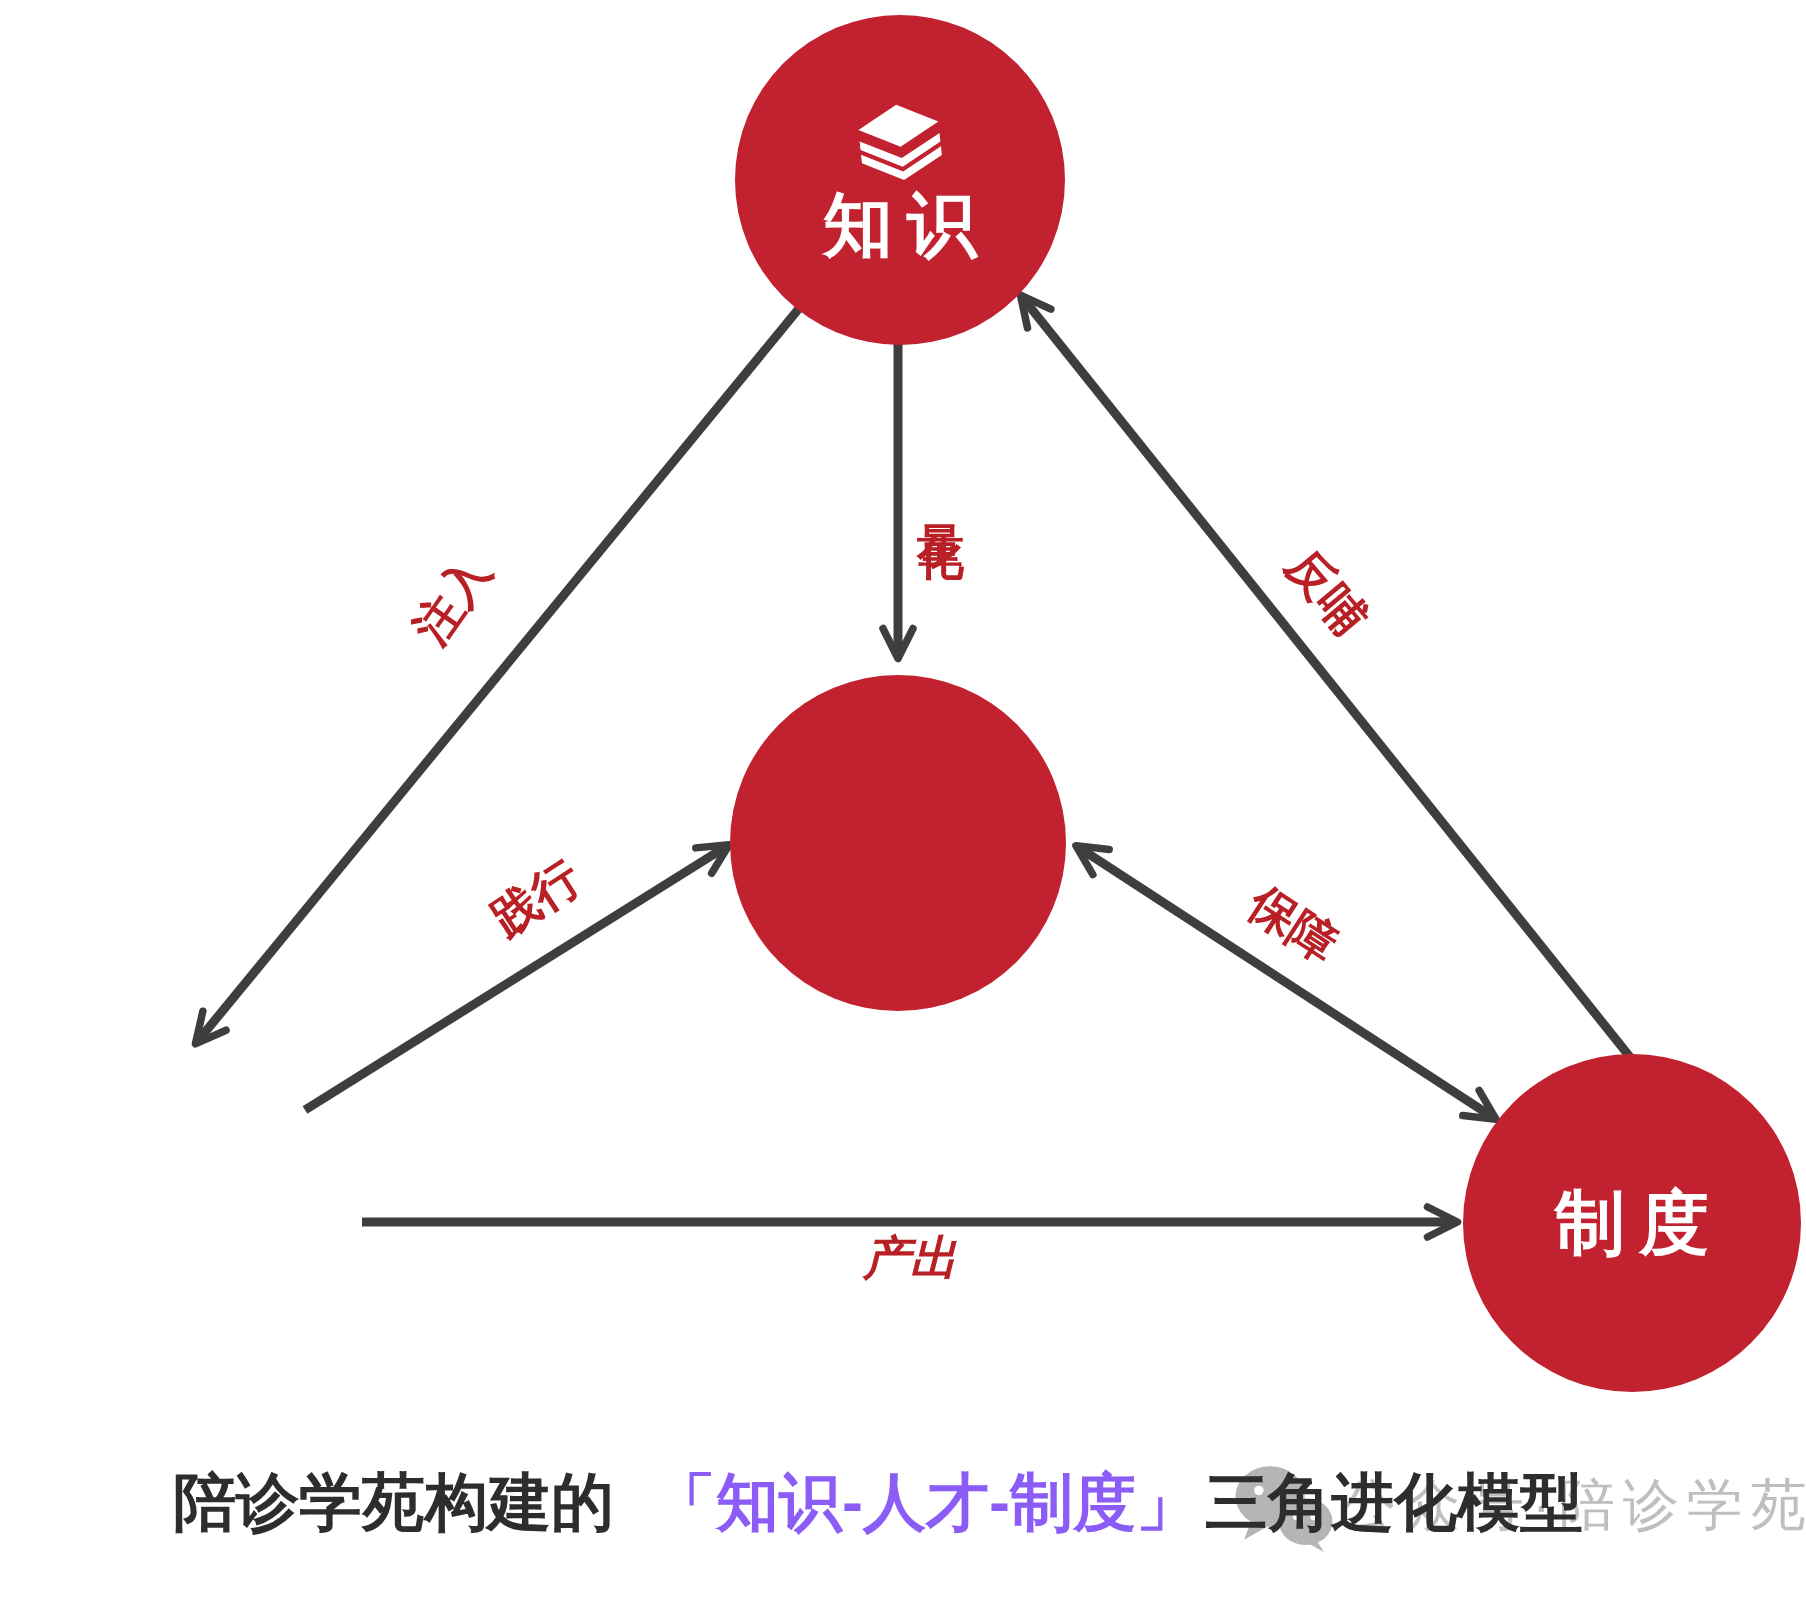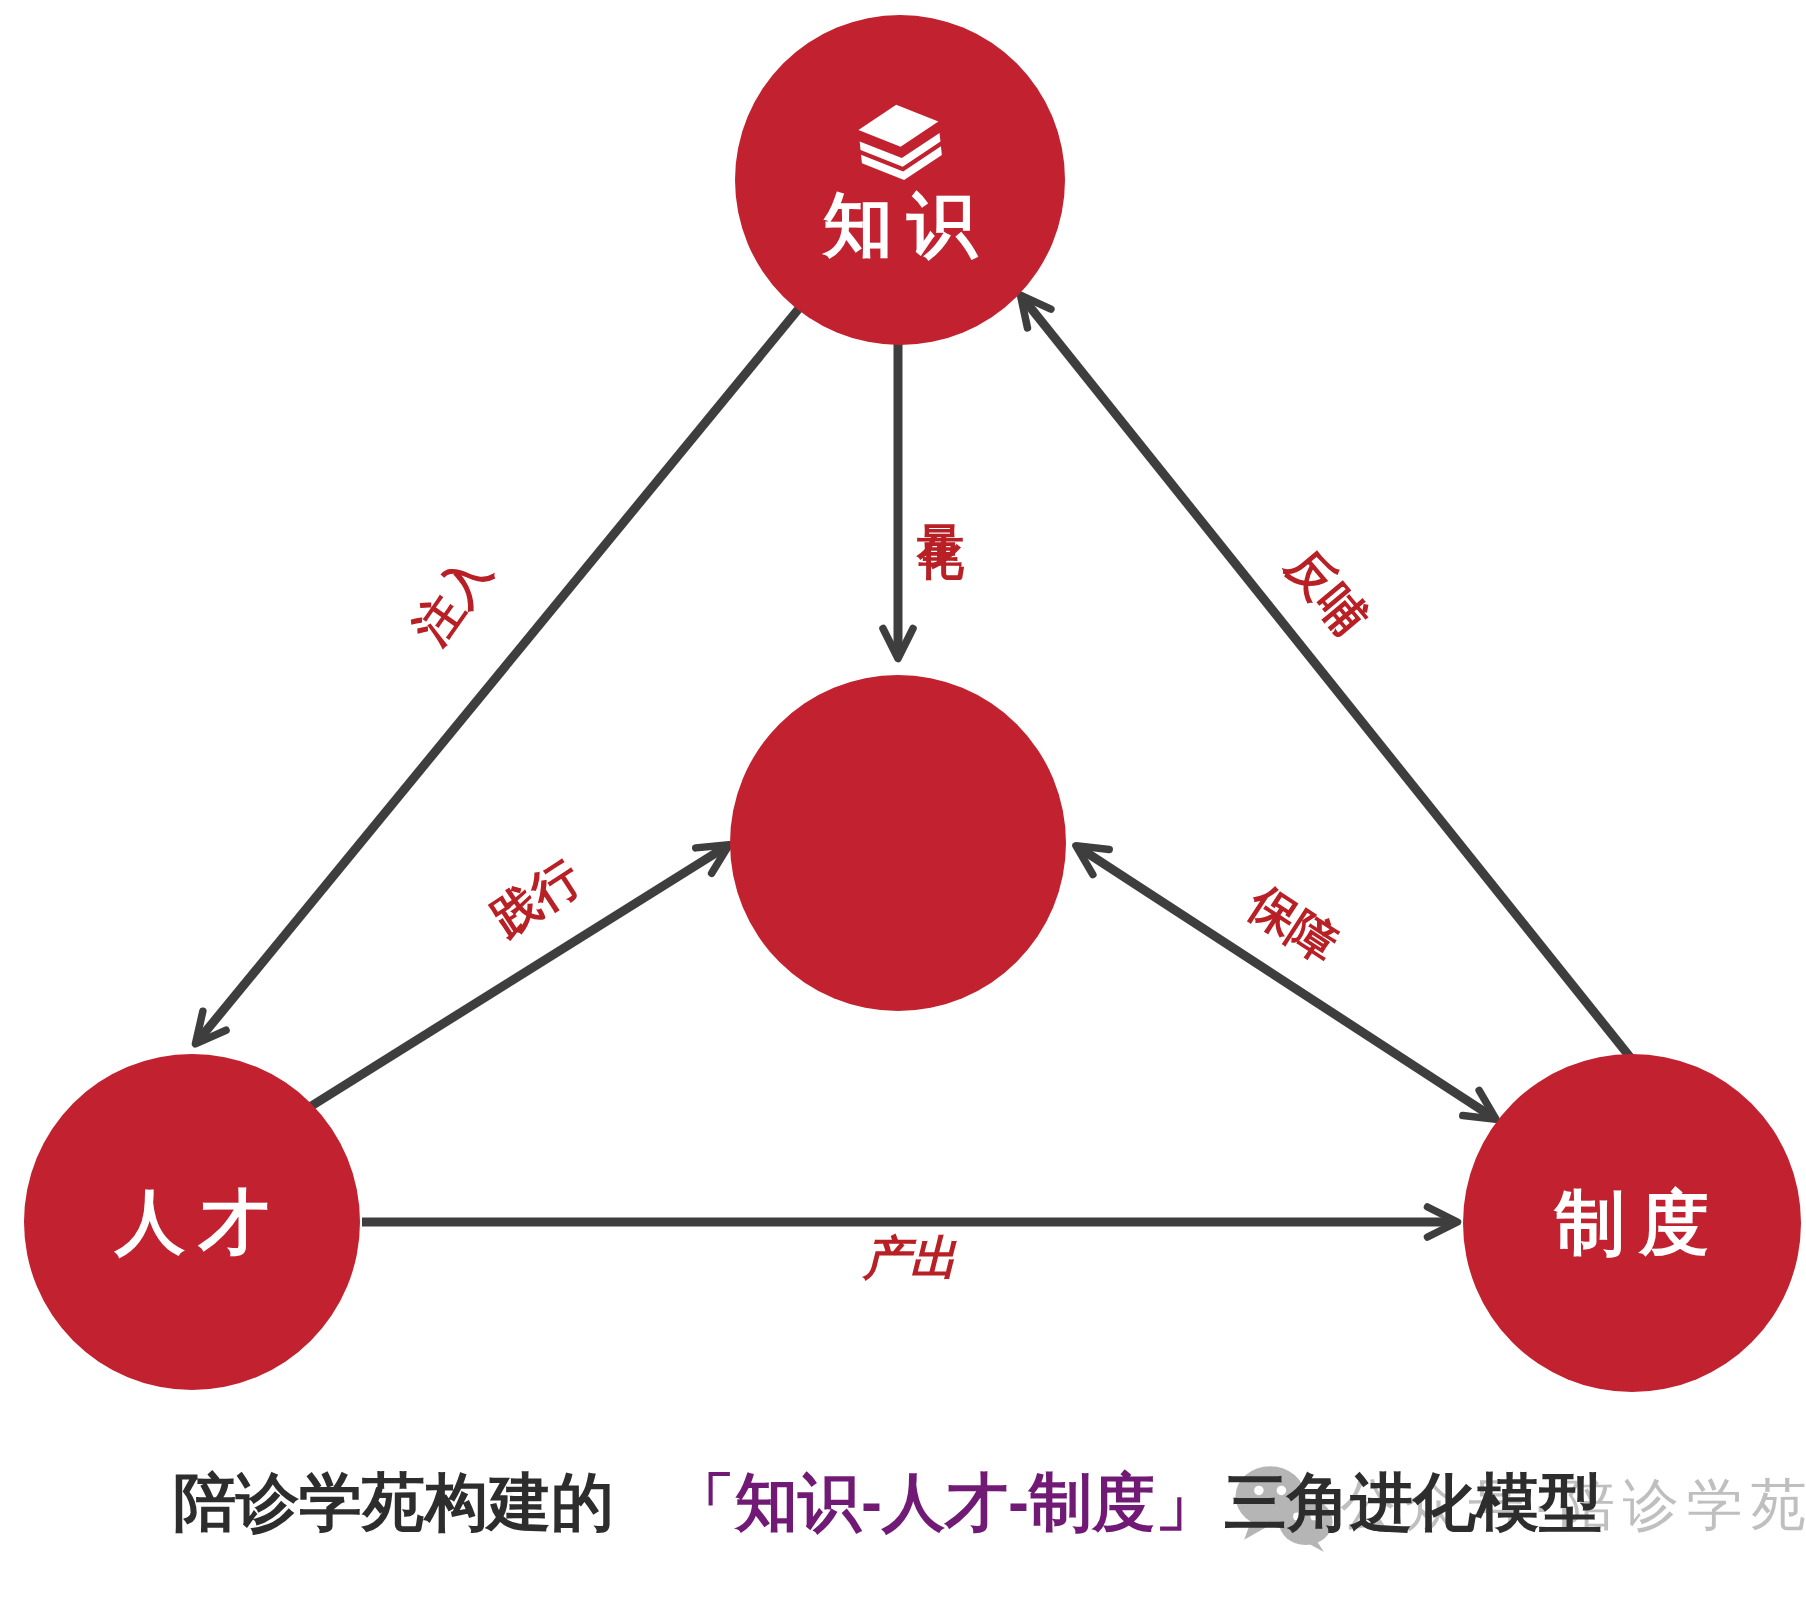--- a/index.html
+++ b/index.html
@@ -29,21 +29,21 @@
                  writing-mode:vertical-rl;text-orientation:upright;letter-spacing:10px;}
   .lbl-feedback {left:1327px;top:592px; transform:translate(-50%,-50%) rotate(50deg);}
   .lbl-practice {left:536px; top:898px; transform:translate(-50%,-50%) rotate(-33deg);}
   .lbl-guarantee{left:1293px;top:924px; transform:translate(-50%,-50%) rotate(33deg);}
   .lbl-output   {left:910px; top:1258px;transform:translate(-50%,-50%);font-style:italic;}
   .caption{
     position:absolute;left:173px;top:1465px;z-index:6;display:flex;align-items:flex-start;
     font-weight:700;font-size:63px;white-space:nowrap;line-height:1.2;
   }
   .caption .dark{color:#2D2D2D;}
-  .caption .red{color:#701a75;margin-left:58px;margin-right:6px;}
+  .caption .red{color:#8b5cf6;margin-left:39px;margin-right:6px;}
   .watermark{
     position:absolute;left:1232px;top:1458px;z-index:5;display:flex;align-items:center;
     opacity:0.8;
   }
   .watermark .wm-text{
     color:#B0B0B0;font-size:56px;letter-spacing:8px;margin-left:4px;white-space:nowrap;
     font-weight:400;
   }
 </style>
 </head>
@@ -72,23 +72,20 @@
       <path d="M8,56 L50,78 L92,56 L92,65 L50,87 L8,65 Z" fill="#ffffff"></path>
     </svg>
     <div class="node-label">知识</div>
   </div>
 
   <div class="node node-service">
     <div class="node-label-2line">
     </div>
   </div>
 
-  <div class="node node-talent">
-    <div class="node-label">人才</div>
-  </div>
 
   <div class="node node-system">
     <div class="node-label">制度</div>
   </div>
 
   <div class="edge-label lbl-inject">注入</div>
   <div class="edge-label lbl-quantify">量化</div>
   <div class="edge-label lbl-feedback">反哺</div>
   <div class="edge-label lbl-practice">践行</div>
   <div class="edge-label lbl-guarantee">保障</div>

